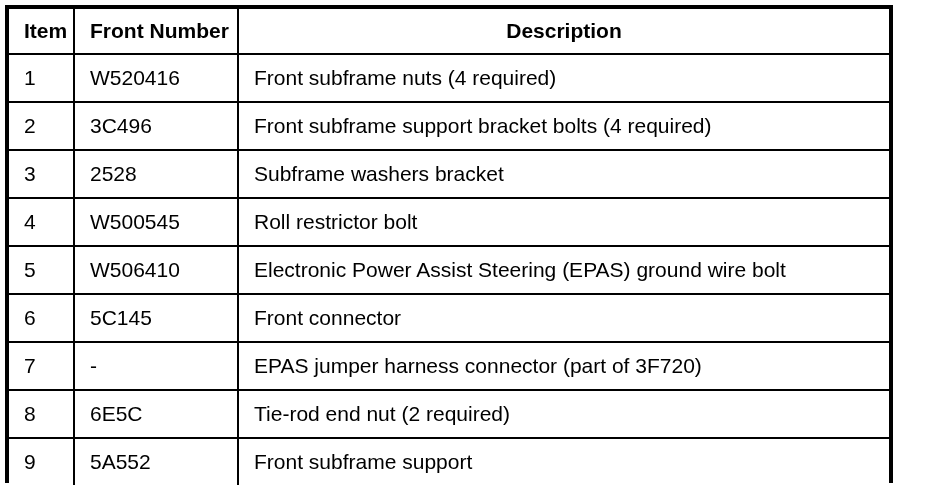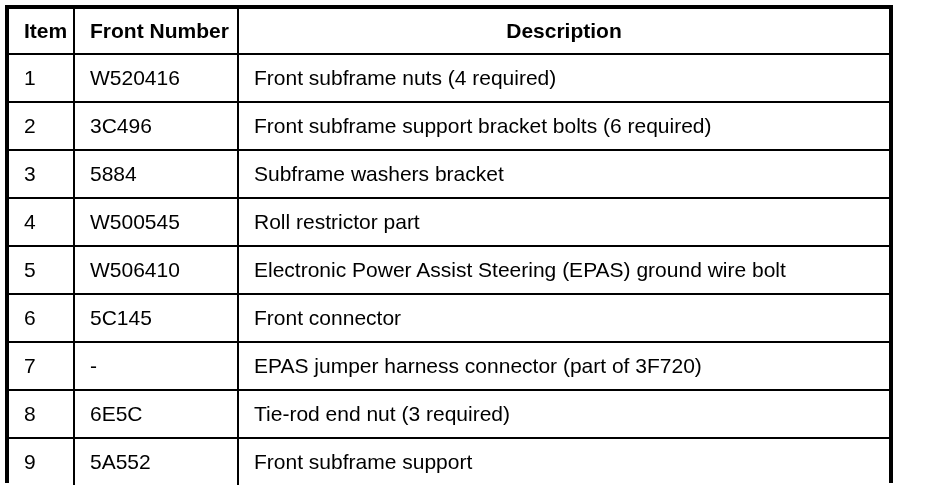--- a/index.html
+++ b/index.html
@@ -85,51 +85,51 @@
     </thead>
     <tbody id="parts-table-body">
         <tr>
           <td class="td-item">1</td>
           <td class="td-part">W520416</td>
           <td class="td-desc">Front subframe nuts (4 required)</td>
         </tr>
         <tr>
           <td class="td-item">2</td>
           <td class="td-part">3C496</td>
-          <td class="td-desc">Front subframe support bracket bolts (6 required)</td>
+          <td class="td-desc">Front subframe support bracket bolts (4 required)</td>
         </tr>
         <tr>
           <td class="td-item">3</td>
-          <td class="td-part">5884</td>
+          <td class="td-part">2528</td>
           <td class="td-desc">Subframe washers bracket</td>
         </tr>
         <tr>
           <td class="td-item">4</td>
           <td class="td-part">W500545</td>
-          <td class="td-desc">Roll restrictor part</td>
+          <td class="td-desc">Roll restrictor bolt</td>
         </tr>
         <tr>
           <td class="td-item">5</td>
           <td class="td-part">W506410</td>
           <td class="td-desc">Electronic Power Assist Steering (EPAS) ground wire bolt</td>
         </tr>
         <tr>
           <td class="td-item">6</td>
           <td class="td-part">5C145</td>
           <td class="td-desc">Front connector</td>
         </tr>
         <tr>
           <td class="td-item">7</td>
           <td class="td-part">-</td>
           <td class="td-desc">EPAS jumper harness connector (part of 3F720)</td>
         </tr>
         <tr>
           <td class="td-item">8</td>
           <td class="td-part">6E5C</td>
-          <td class="td-desc">Tie-rod end nut (3 required)</td>
+          <td class="td-desc">Tie-rod end nut (2 required)</td>
         </tr>
         <tr>
           <td class="td-item">9</td>
           <td class="td-part">5A552</td>
           <td class="td-desc">Front subframe support</td>
         </tr>
       </tbody>
   </table>
 </div>
 

